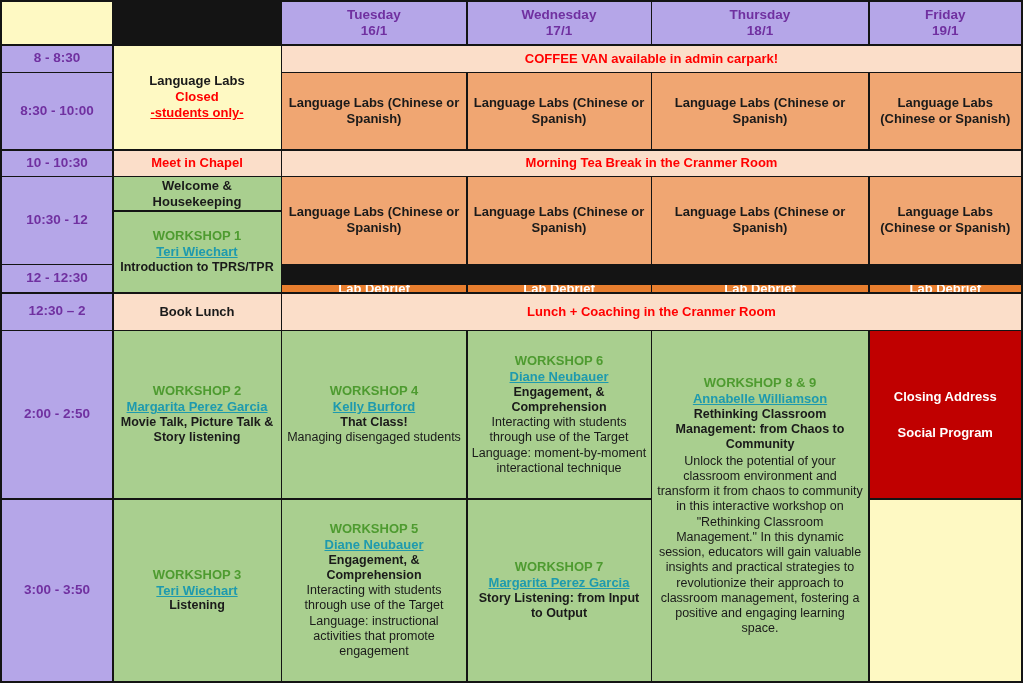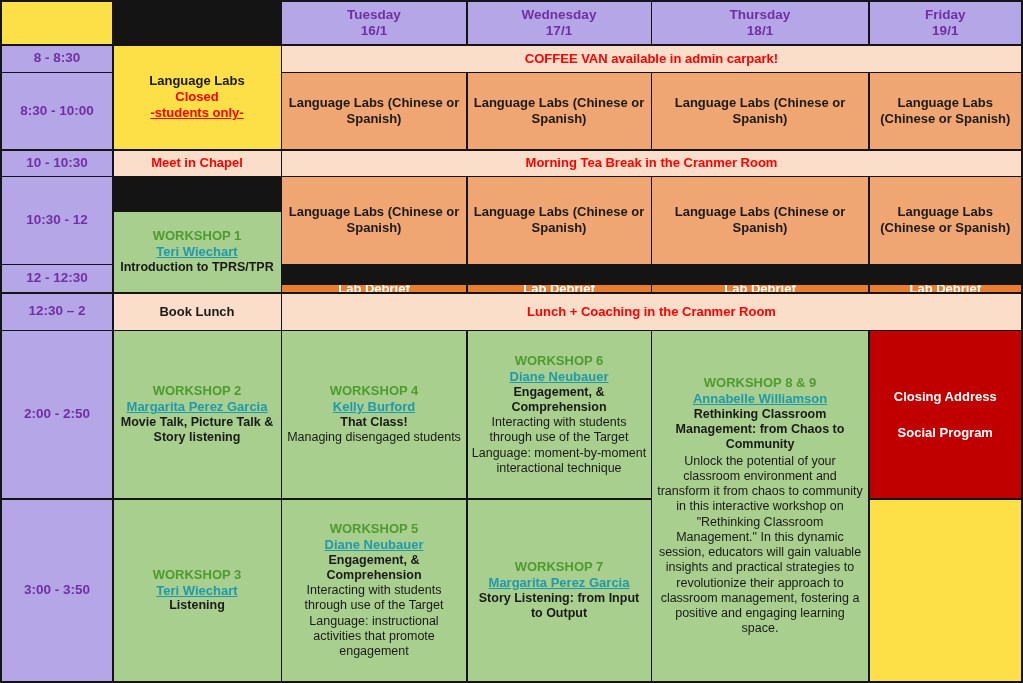--- a/index.html
+++ b/index.html
@@ -23,21 +23,21 @@
     display: flex;
     flex-direction: column;
     align-items: center;
     justify-content: center;
     text-align: center;
     padding: 2px 4px;
     overflow: hidden;
     line-height: 1.22;
   }
 
-  .bg-white    { background: #fde047; align-items: center; }
+  .bg-white    { background: #fef9c3; align-items: center; }
   .bg-lav      { background: #b5a6e8; }
   .bg-peach    { background: #fbdec9; }
   .bg-orange   { background: #f0a672; }
   .bg-dkorange { background: #e87e2e; }
   .bg-green    { background: #a9cf8f; }
   .bg-dkred    { background: #c00000; }
 
   .day-name, .day-date { color: #7030a0; font-weight: bold; font-size: 13.5px; }
   .time-label { color: #7030a0; font-weight: bold; font-size: 13.5px; }
 
@@ -109,20 +109,21 @@
   <div class="cell bg-peach txt-red-bold" style="grid-area:2/3/3/7">COFFEE VAN available in admin carpark!</div>
 
   <div class="cell bg-orange txt-blk-bold" style="grid-area:3/3">Language Labs (Chinese or Spanish)</div>
   <div class="cell bg-orange txt-blk-bold" style="grid-area:3/4">Language Labs (Chinese or Spanish)</div>
   <div class="cell bg-orange txt-blk-bold" style="grid-area:3/5">Language Labs (Chinese or Spanish)</div>
   <div class="cell bg-orange txt-blk-bold" style="grid-area:3/6">Language Labs (Chinese or Spanish)</div>
 
   <div class="cell bg-peach txt-red-bold" style="grid-area:4/2">Meet in Chapel</div>
   <div class="cell bg-peach txt-red-bold" style="grid-area:4/3/5/7">Morning Tea Break in the Cranmer Room</div>
 
+  <div class="cell bg-green txt-blk-bold" style="grid-area:5/2">Welcome &amp; Housekeeping</div>
 
   <div class="cell bg-green" style="grid-area:6/2/8/3">
     <div class="wtitle">WORKSHOP 1</div>
     <a class="wlink">Teri Wiechart</a>
     <div class="wtopic">Introduction to TPRS/TPR</div>
   </div>
 
   <div class="cell bg-orange txt-blk-bold" style="grid-area:5/3/7/4">Language Labs (Chinese or Spanish)</div>
   <div class="cell bg-orange txt-blk-bold" style="grid-area:5/4/7/5">Language Labs (Chinese or Spanish)</div>
   <div class="cell bg-orange txt-blk-bold" style="grid-area:5/5/7/6">Language Labs (Chinese or Spanish)</div>

